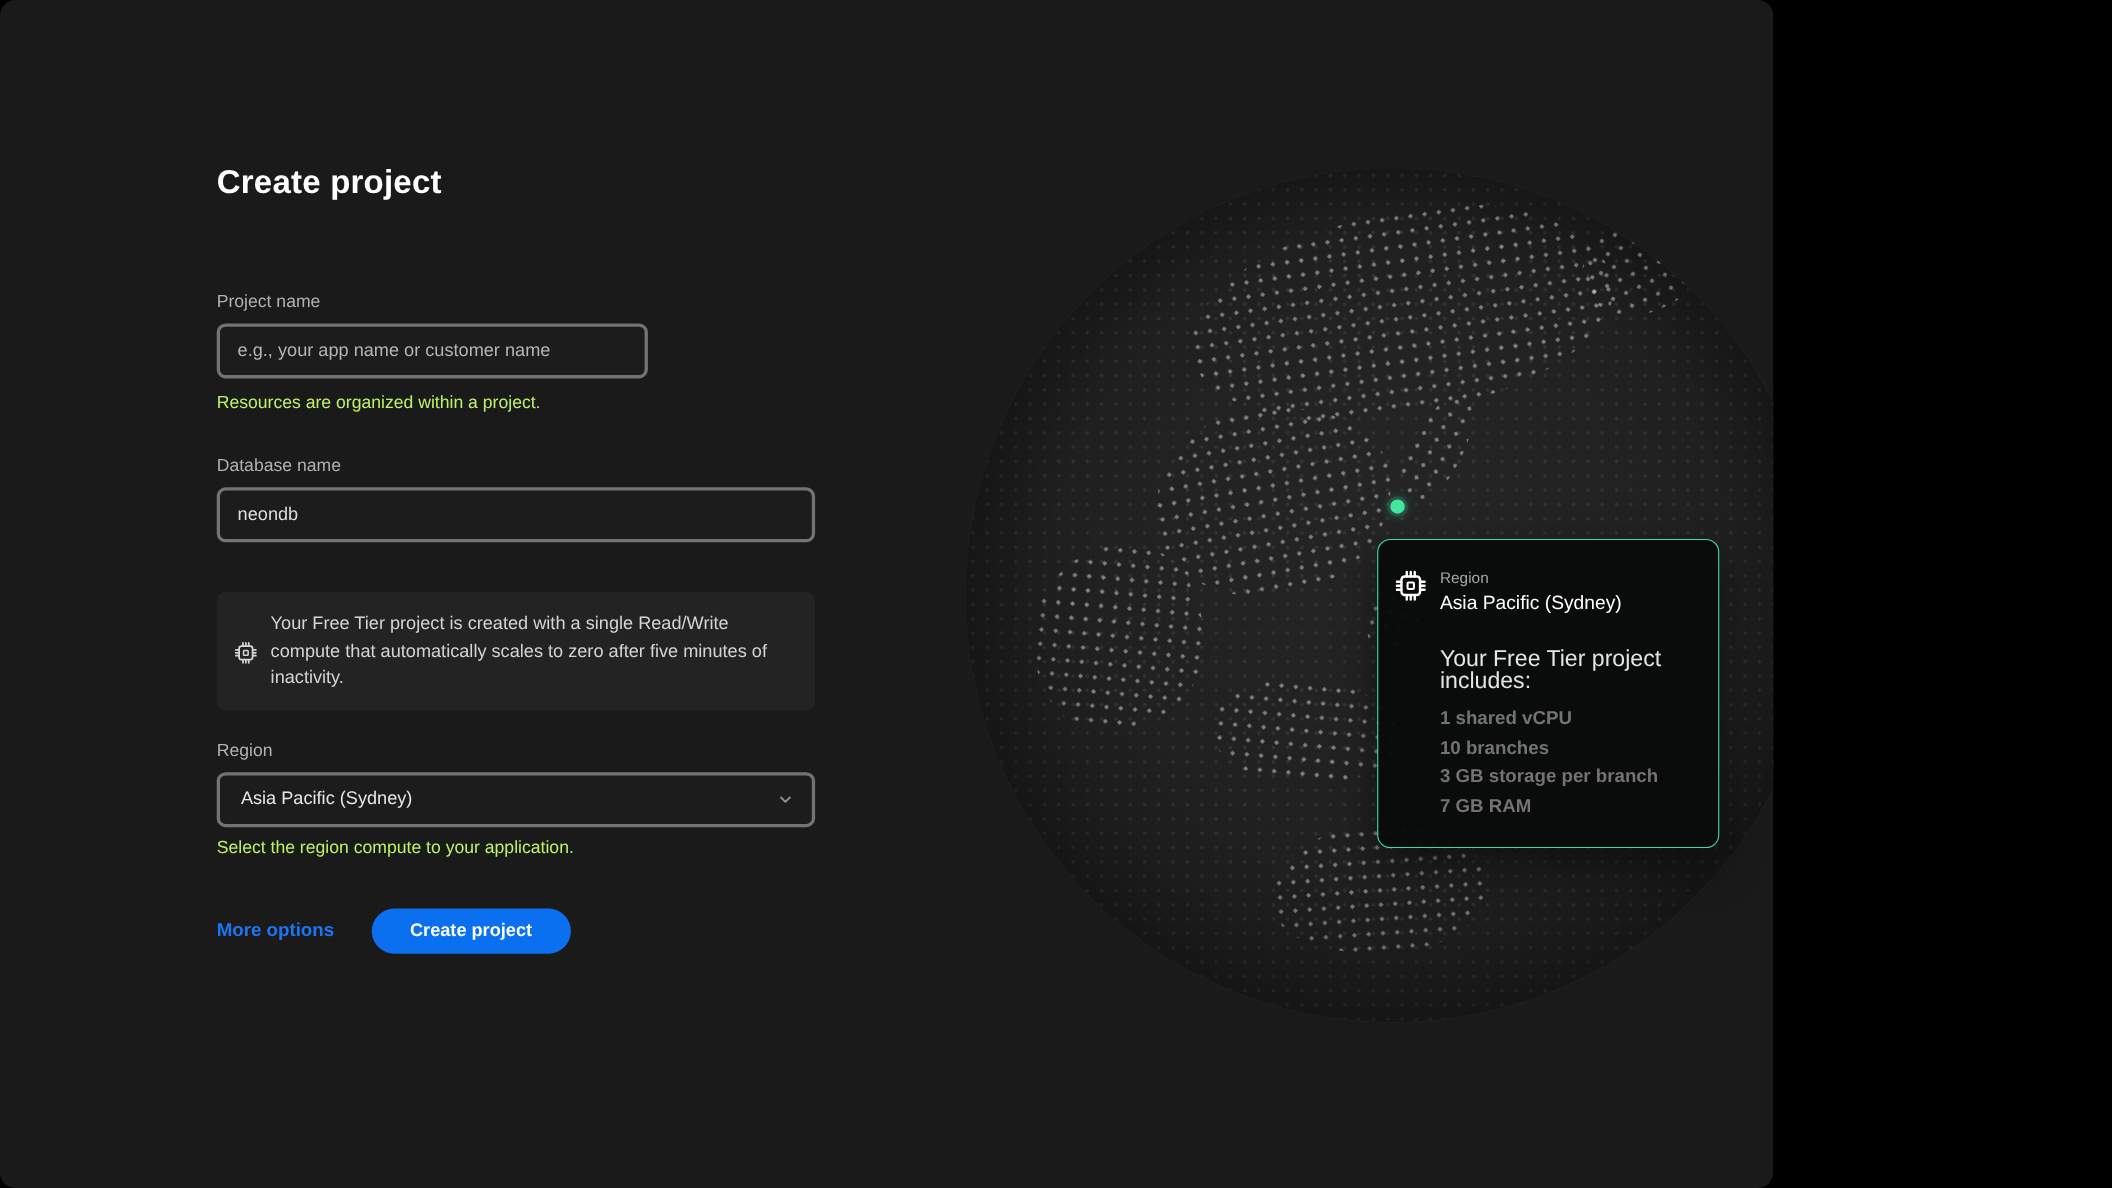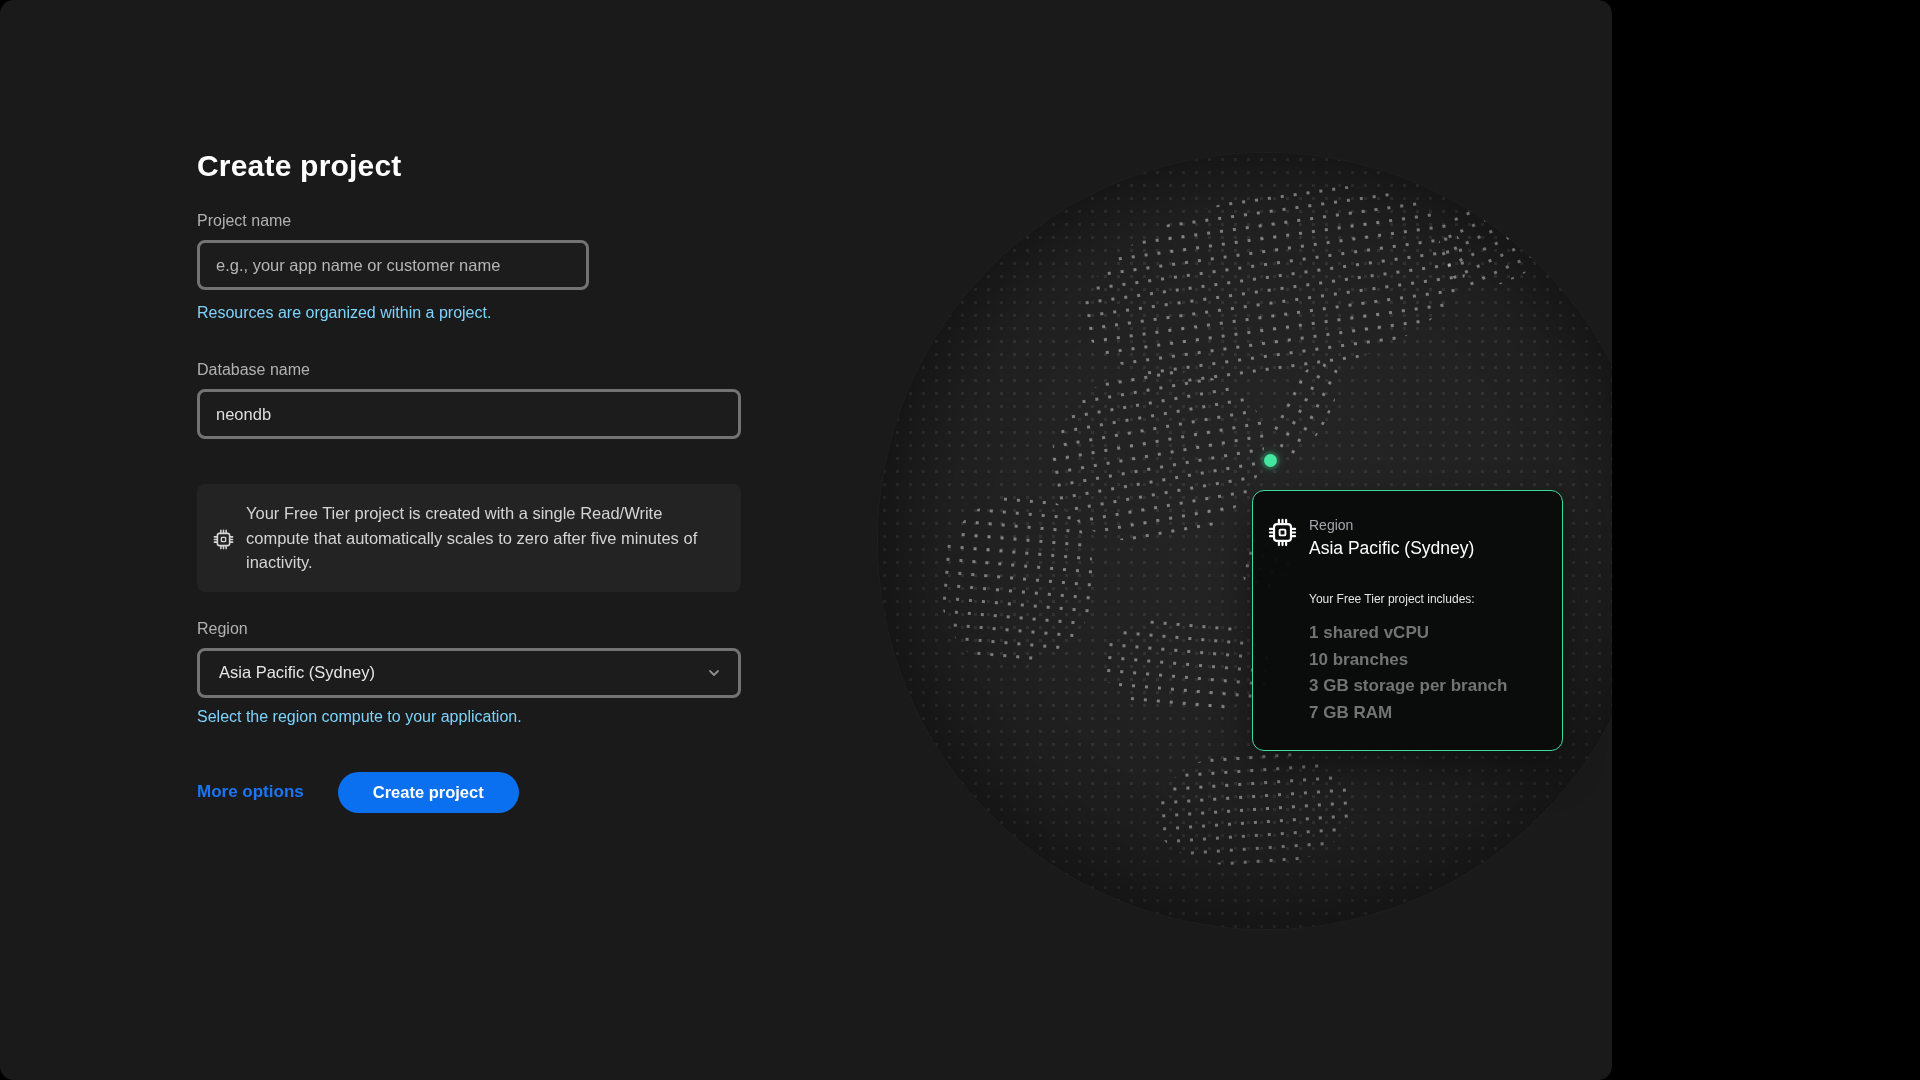--- a/index.html
+++ b/index.html
@@ -9,21 +9,21 @@
   .screen {
     position:relative; width:1612px; height:1080px;
     background:#1a1a1a; border-radius:14px; overflow:hidden;
   }
 
   
   .form-col { position:absolute; left:197px; top:148px; width:544px; }
 
   .page-title { margin:0; font-size:30px; line-height:36px; font-weight:700; color:#ffffff; letter-spacing:0.2px; }
 
-  .field-row { margin-top:27px; display:flex; gap:10px; }
+  .field-row { margin-top:81px; display:flex; gap:10px; }
   .field { display:flex; flex-direction:column; }
   .field.grow { width:392px; }
   .field.pg { width:142px; }
 
   .field-label { font-size:16px; line-height:20px; color:#b1b1b1; margin-bottom:9px; }
 
   .text-input, .select {
     height:50px; width:100%;
     background:#1c1c1d; border:3px solid #737373; border-radius:8px;
     color:#dedede; font-size:16.5px; font-family:"Liberation Sans", sans-serif;
@@ -31,21 +31,21 @@
   }
   .text-input::placeholder { color:#b5b5b5; opacity:1; }
 
   .select {
     display:flex; align-items:center; justify-content:space-between;
     cursor:pointer; padding:0 16px 0 20px; user-select:none;
   }
   .select .sel-value { color:#e6e6e6; }
   .chev { width:16px; height:16px; color:#8d8d8d; flex:0 0 auto; }
 
-  .helper { font-size:16px; line-height:20px; color:#7dd3fc; margin-top:13px; }
+  .helper { font-size:16px; line-height:20px; color:#bef264; margin-top:13px; }
 
   .db-field { margin-top:37px; }
 
   .info-box {
     margin-top:45px; background:#232323; border-radius:8px;
     padding:17px 16px; display:flex; gap:12px; align-items:center;
   }
   .info-box .chip { width:21px; height:21px; color:#d6d6d6; flex:0 0 auto; margin-top:3px; }
   .info-text { font-size:16.5px; line-height:24.5px; color:#d4d4d4; width:462px; }
 
@@ -105,21 +105,21 @@
     background:rgba(9,11,10,0.96); border:1px solid #3edc9c; border-radius:12px;
     padding:25px 20px 24px 15px;
     box-shadow: 0 18px 40px rgba(0,0,0,0.45);
     color:#ffffff;
   }
   .card-head { display:flex; gap:12px; align-items:flex-start; }
   .card-head .chip { width:29px; height:29px; color:#ffffff; flex:0 0 auto; margin-top:2px; }
   .card-region-label { font-size:14px; line-height:18px; color:#a2a8ab; }
   .card-region-value { font-size:17.5px; line-height:24px; font-weight:500; color:#ffffff; margin-top:2px; }
   .card-body { margin-left:41px; margin-top:29px; }
-  .card-includes-heading { font-size:12px; line-height:20px; color:#e3e5e5; }
+  .card-includes-heading { font-size:21px; line-height:20px; color:#e3e5e5; }
   .card-includes-list { list-style:none; margin:11px 0 0 0; padding:0; }
   .card-includes-list li { font-size:17px; line-height:26.5px; font-weight:700; color:#737373; }
 </style>
 </head>
 <body>
 
 <svg width="0" height="0" style="position:absolute">
   <defs>
     <g id="chip-icon">
       <rect x="5" y="5" width="14" height="14" rx="2.5" fill="none" stroke="currentColor" stroke-width="1.8"></rect>

